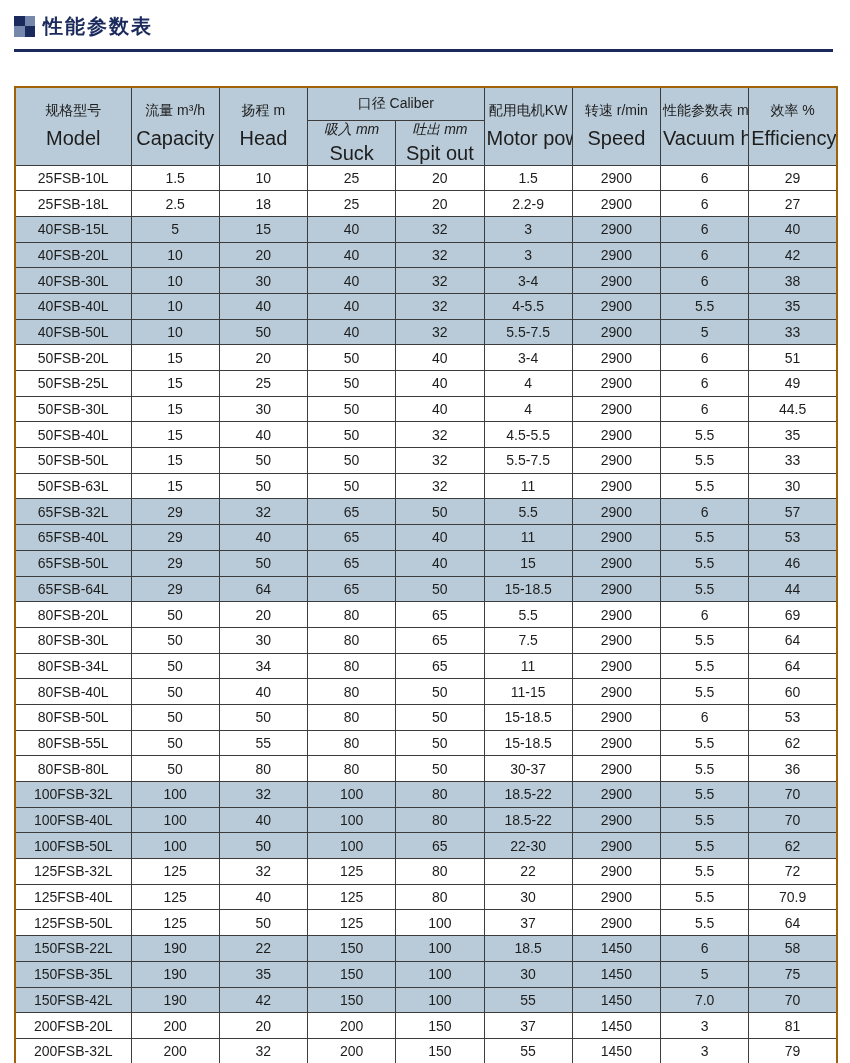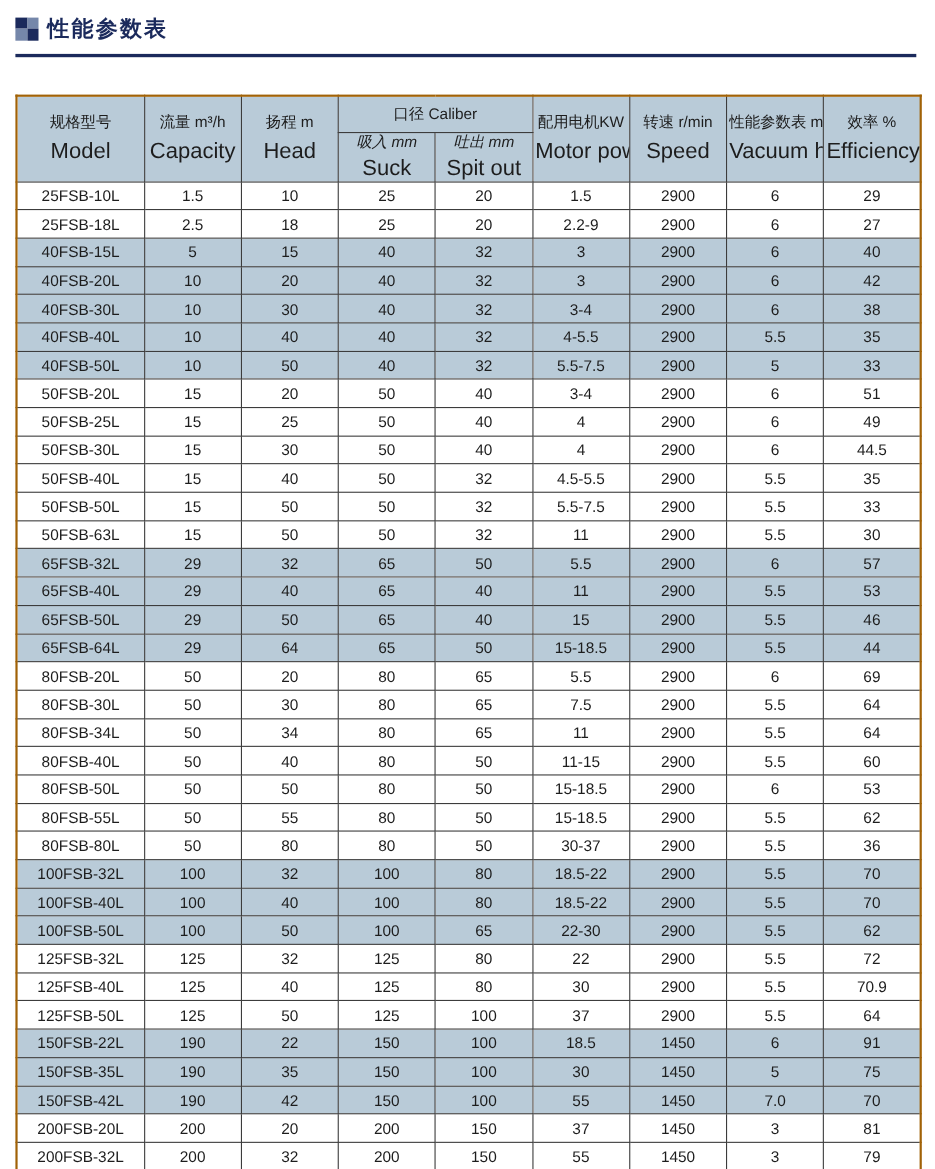--- a/index.html
+++ b/index.html
@@ -462,21 +462,21 @@
   </tr>
         <tr class="row-blue">
     <td>150FSB-22L</td>
     <td>190</td>
     <td>22</td>
     <td>150</td>
     <td>100</td>
     <td>18.5</td>
     <td>1450</td>
     <td>6</td>
-    <td>91</td>
+    <td>58</td>
   </tr>
         <tr class="row-blue">
     <td>150FSB-35L</td>
     <td>190</td>
     <td>35</td>
     <td>150</td>
     <td>100</td>
     <td>30</td>
     <td>1450</td>
     <td>5</td>

